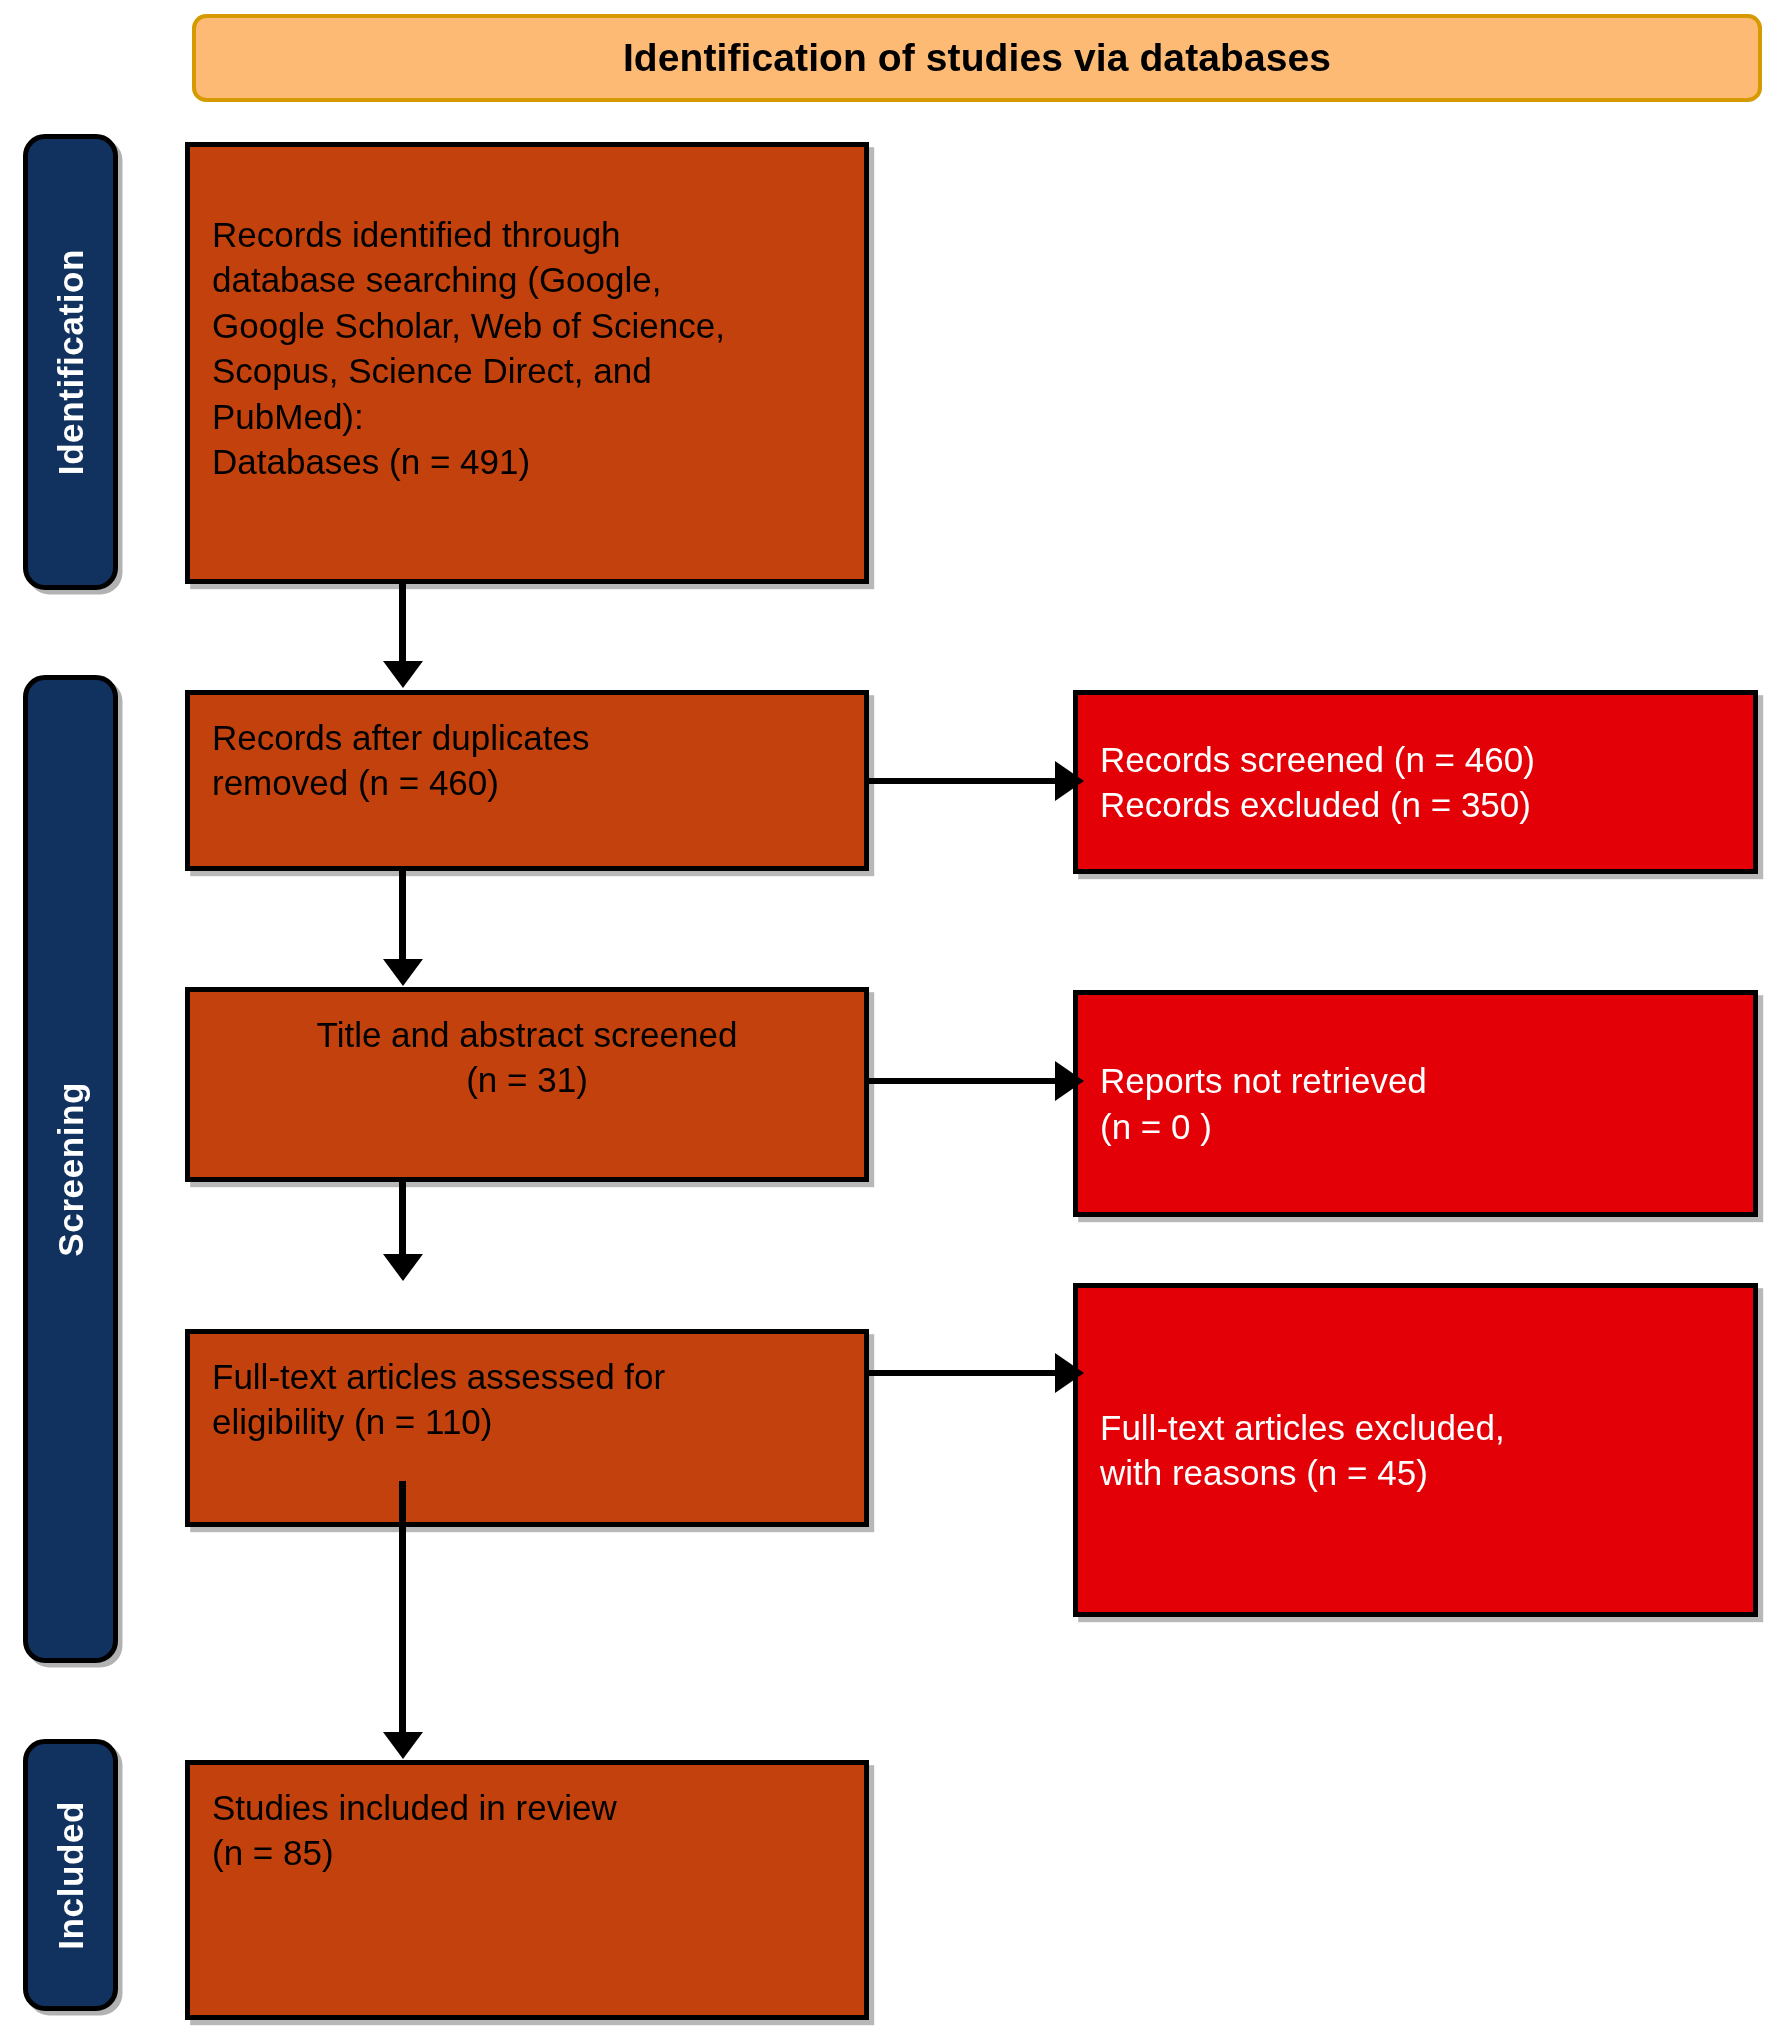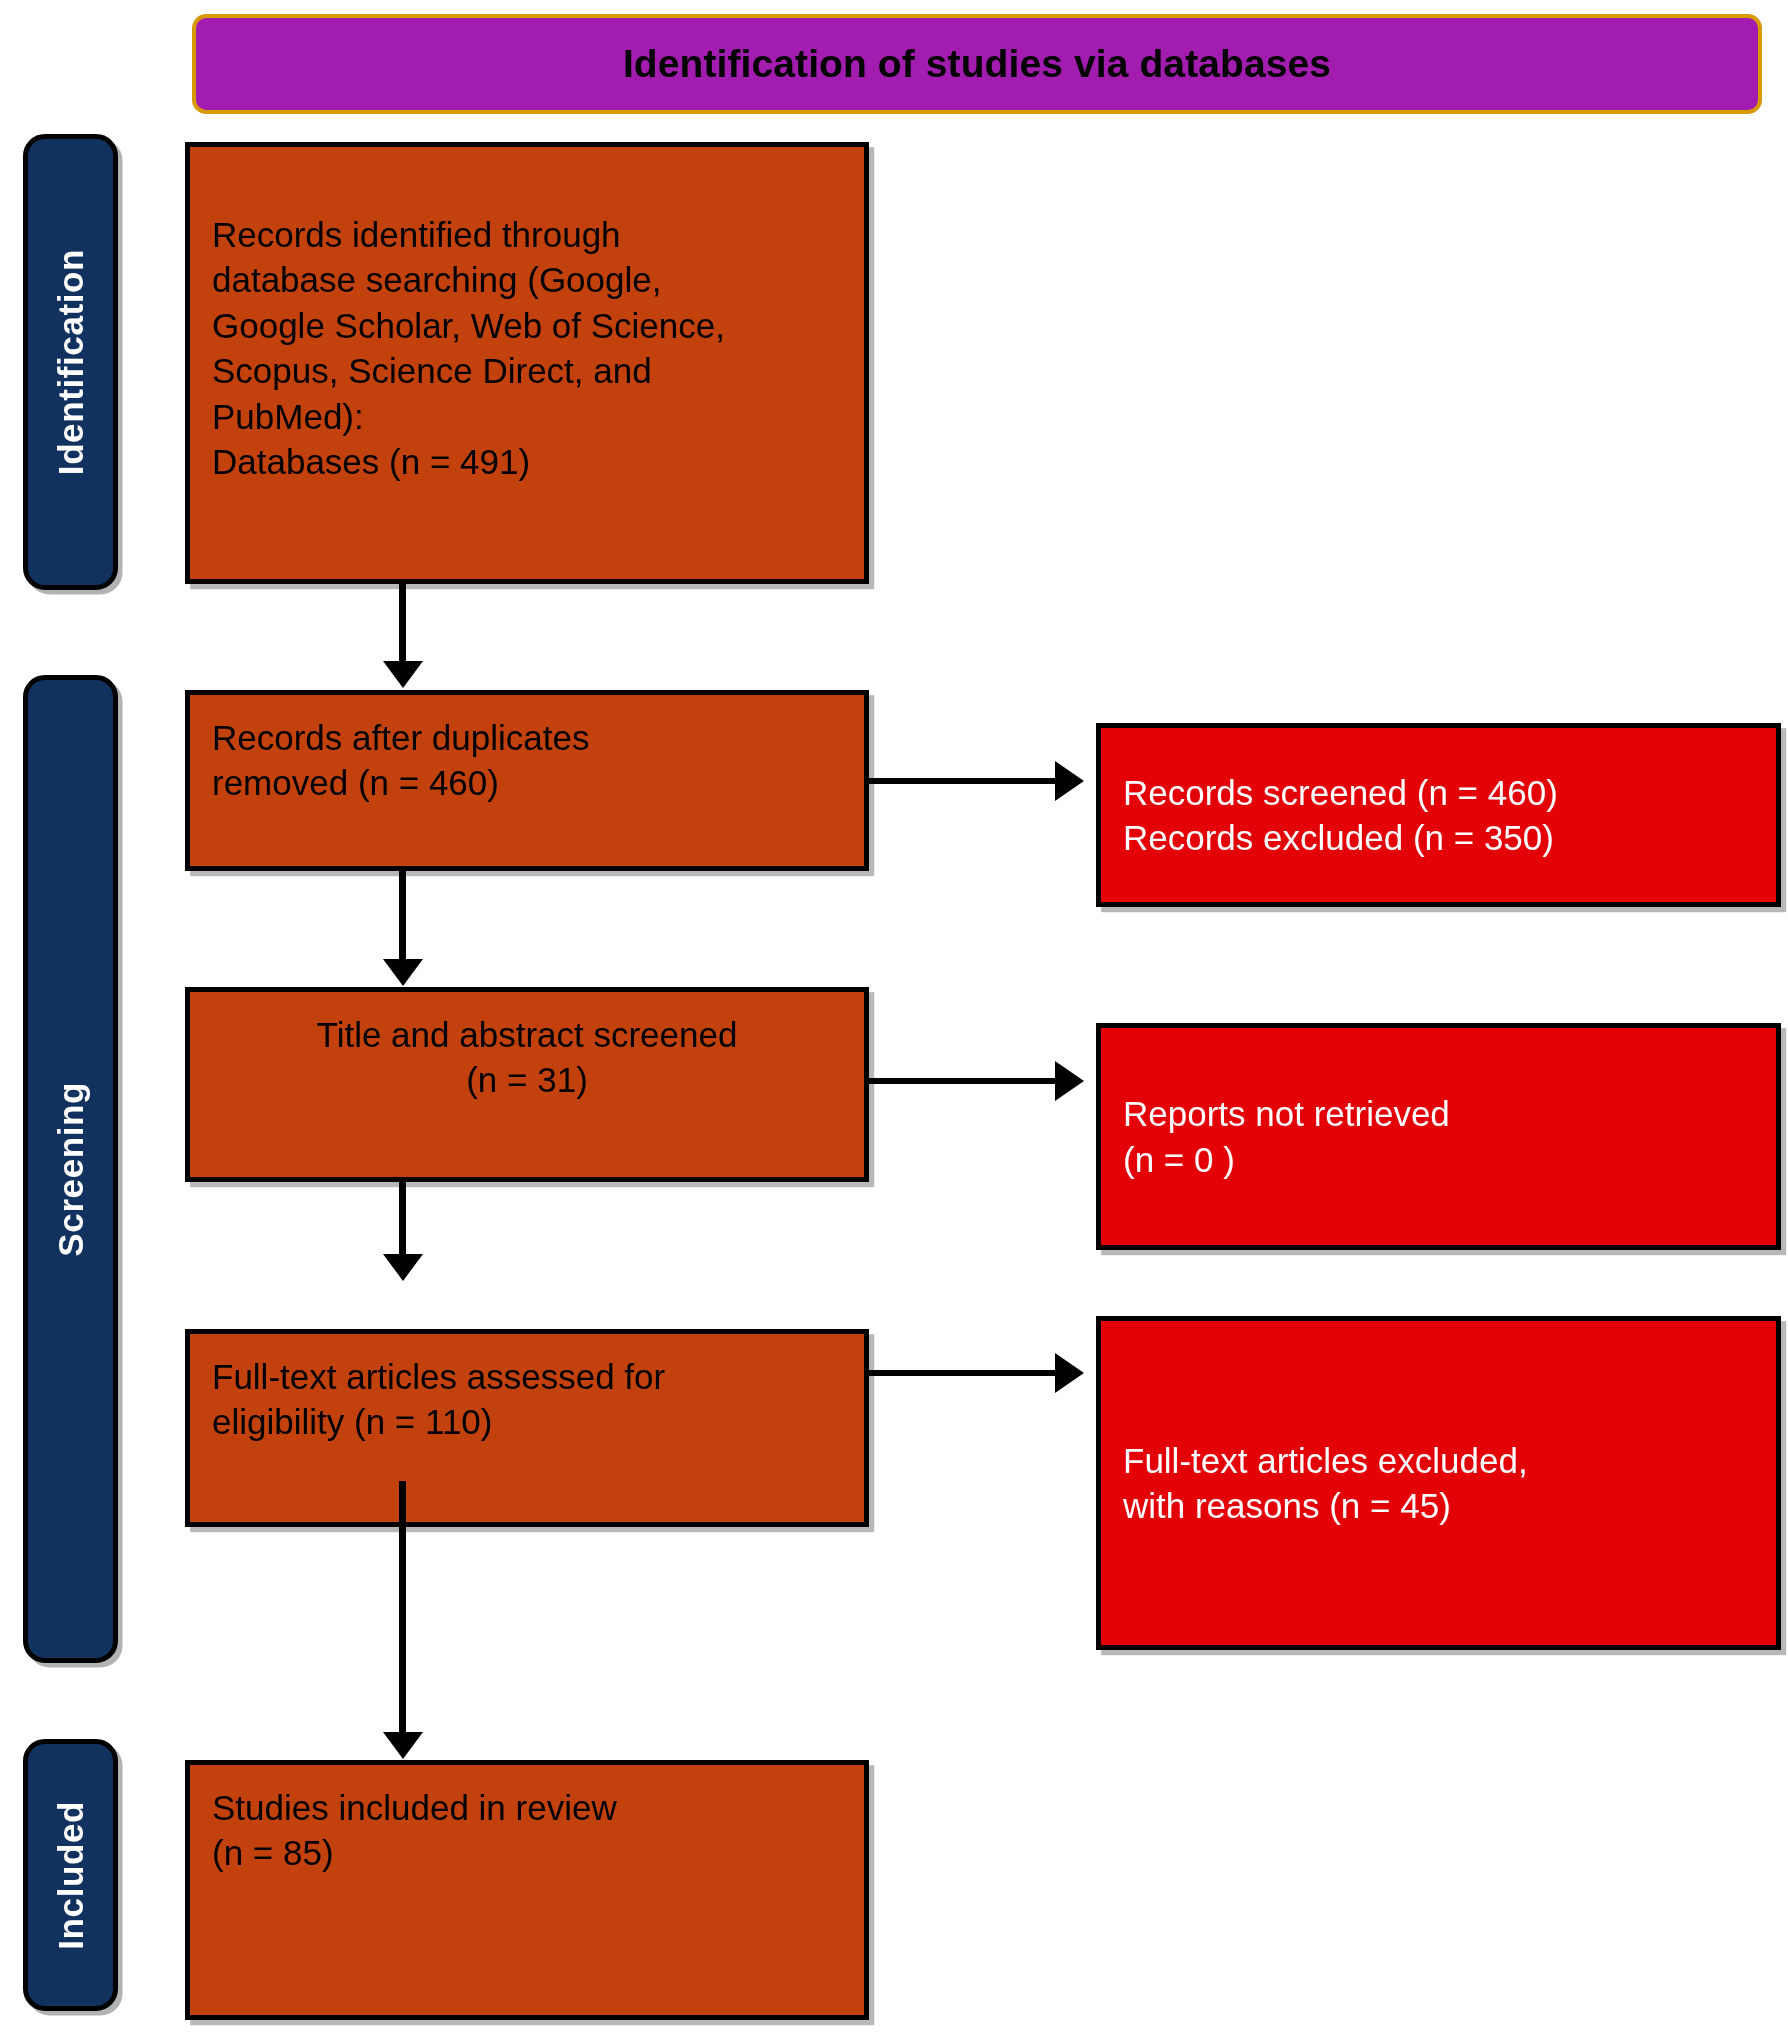--- a/index.html
+++ b/index.html
@@ -18,23 +18,23 @@
     background: #ffffff;
     overflow: hidden;
   }
 
   
   .header-banner {
     position: absolute;
     left: 192px;
     top: 14.3px;
     width: 1570px;
-    height: 100px;
+    height: 88px;
     box-sizing: border-box;
-    background: #a21caf;
+    background: #fdba74;
     border: 4.5px solid #D69A00;
     border-radius: 14.3px;
     display: flex;
     align-items: center;
     justify-content: center;
   }
   .header-banner .header-title {
     font-size: 39px;
     font-weight: bold;
     color: #000000;
@@ -84,23 +84,22 @@
     white-space: pre-line;
   }
   .flow-box.gray {
     background: #c2410c;
     left: 185px;
     width: 684px;
   }
   .flow-box.gray .box-text { color: #000000; }
   .flow-box.red {
     background: #E30006;
-    left: 1096px;
+    left: 1073px;
     width: 685px;
-    margin-top: 33px;
   }
   .flow-box.red .box-text { color: #ffffff; }
 
   .flow-box.align-top    { display: block; }
   .flow-box.align-middle { display: flex; align-items: center; }
 
   
   #box-records-identified { top: 142px;  height: 442px; }
   #box-records-identified .box-text { padding-top: 45px; }
   #box-after-duplicates   { top: 690px; height: 181px; }

